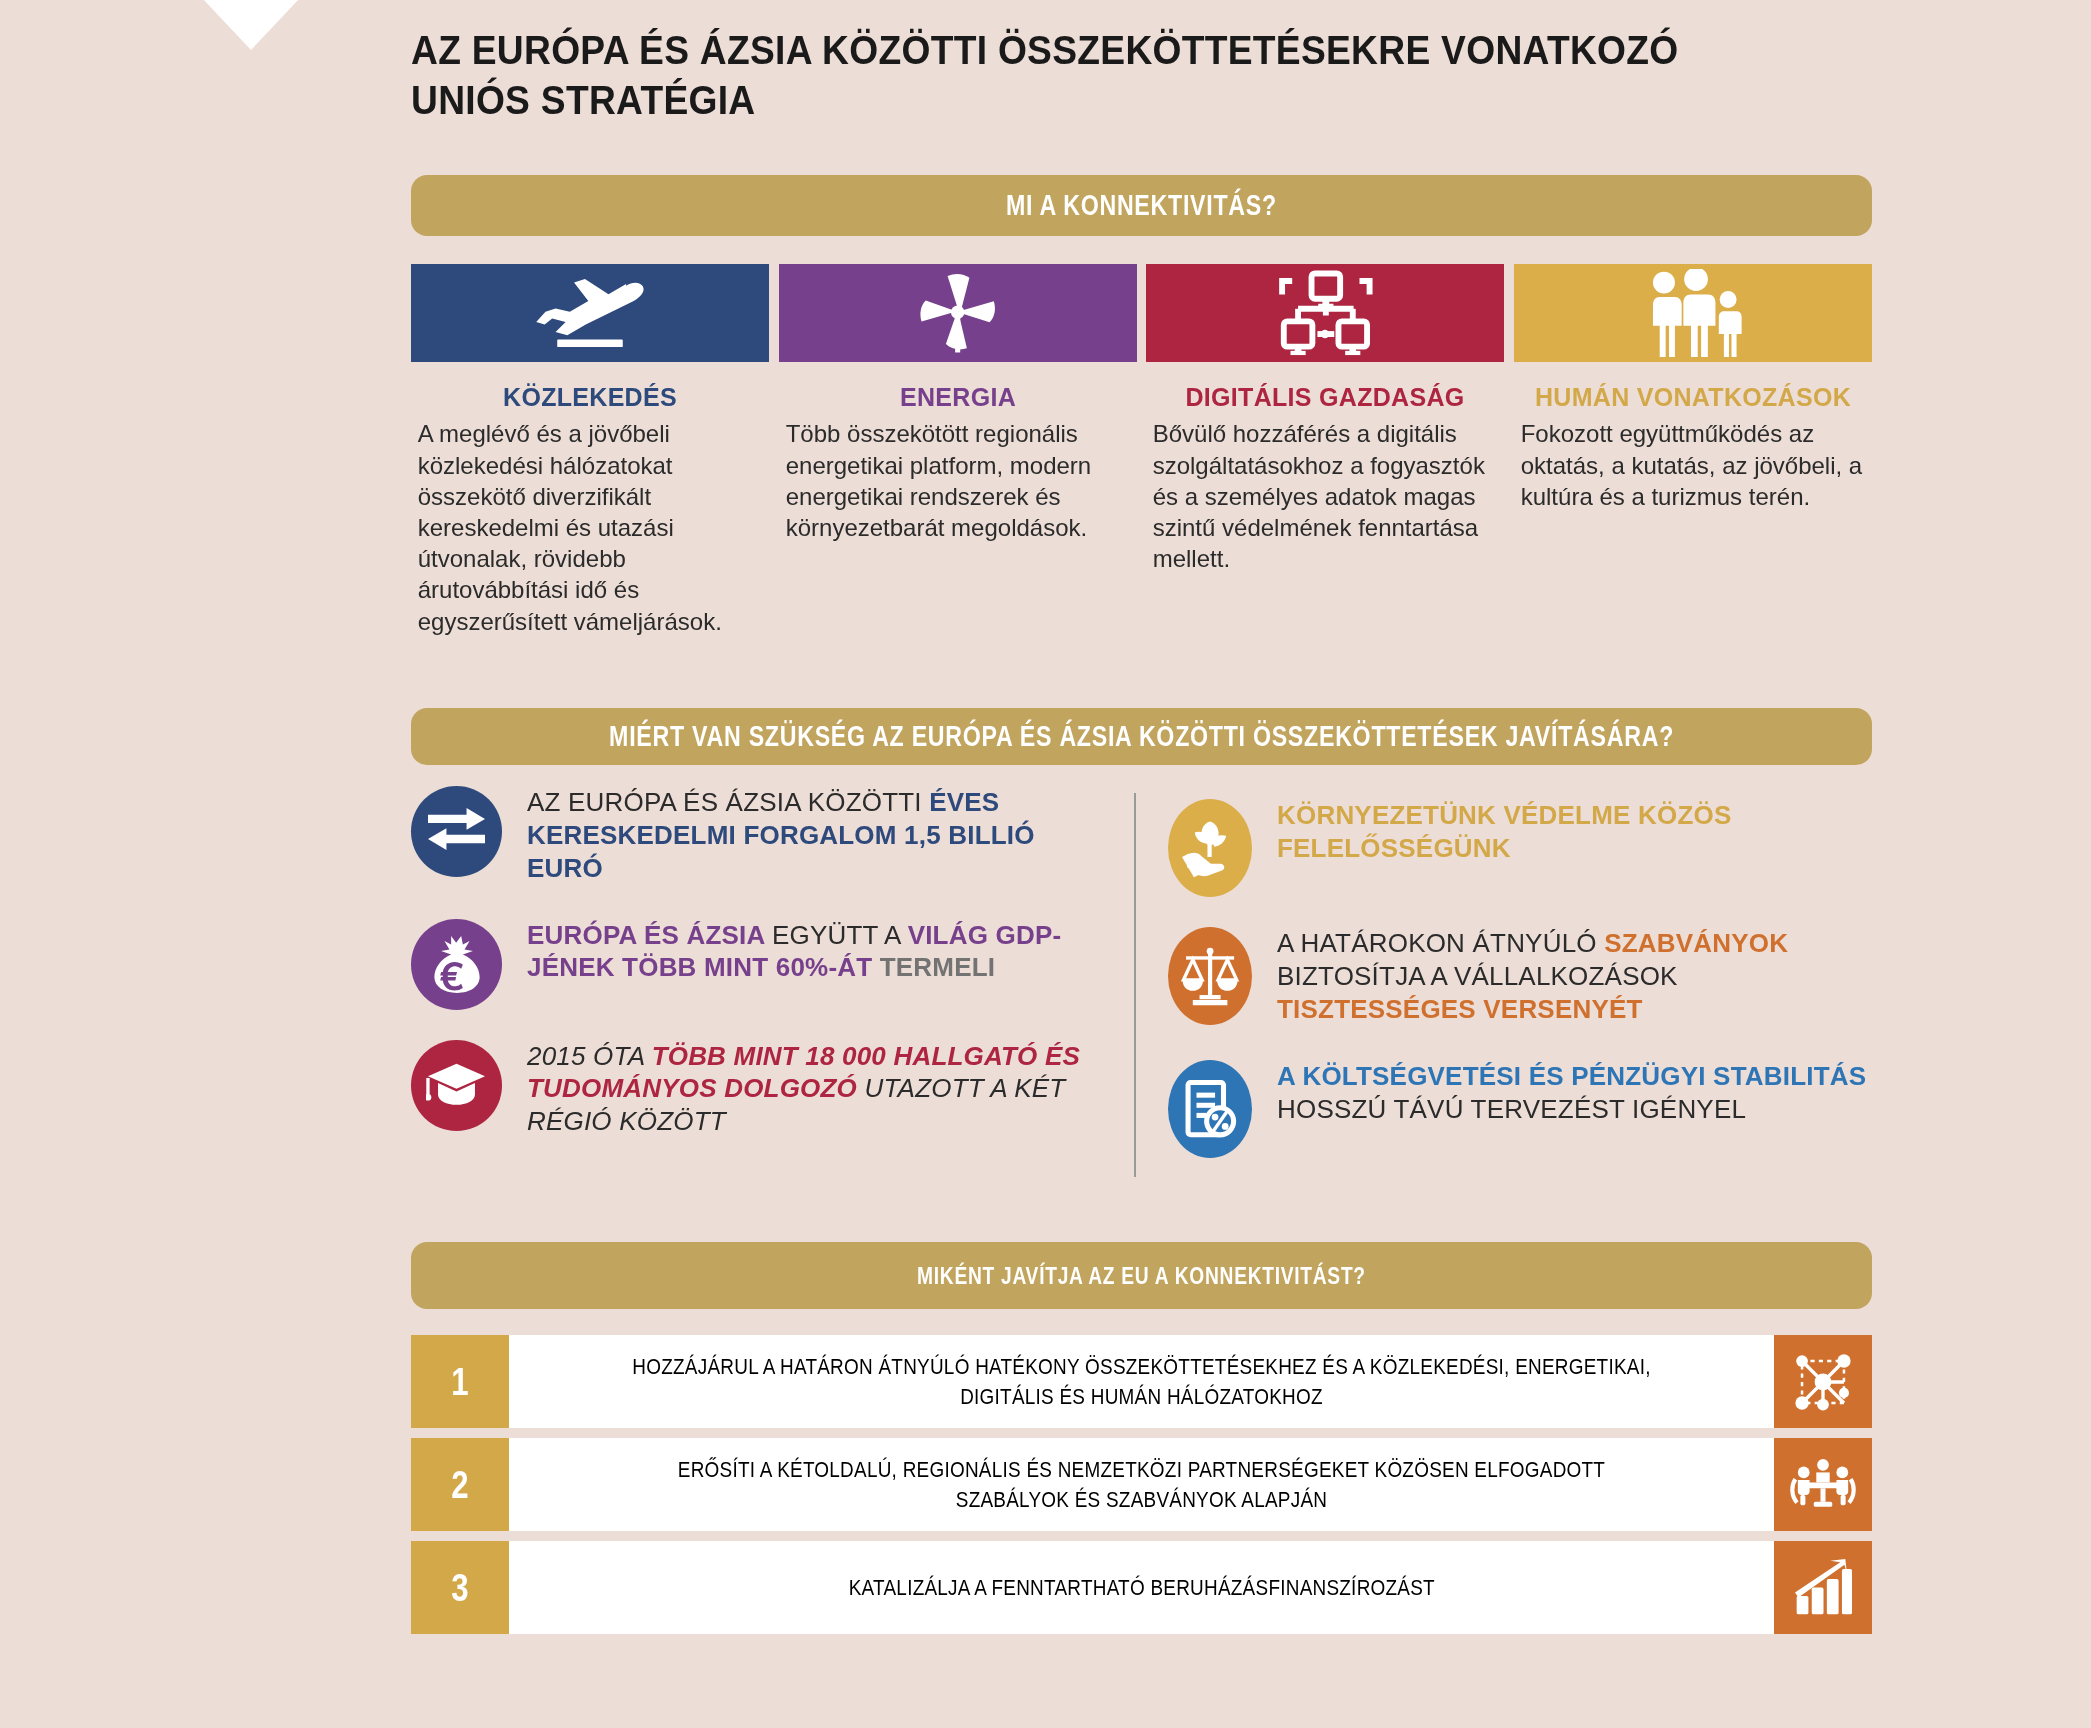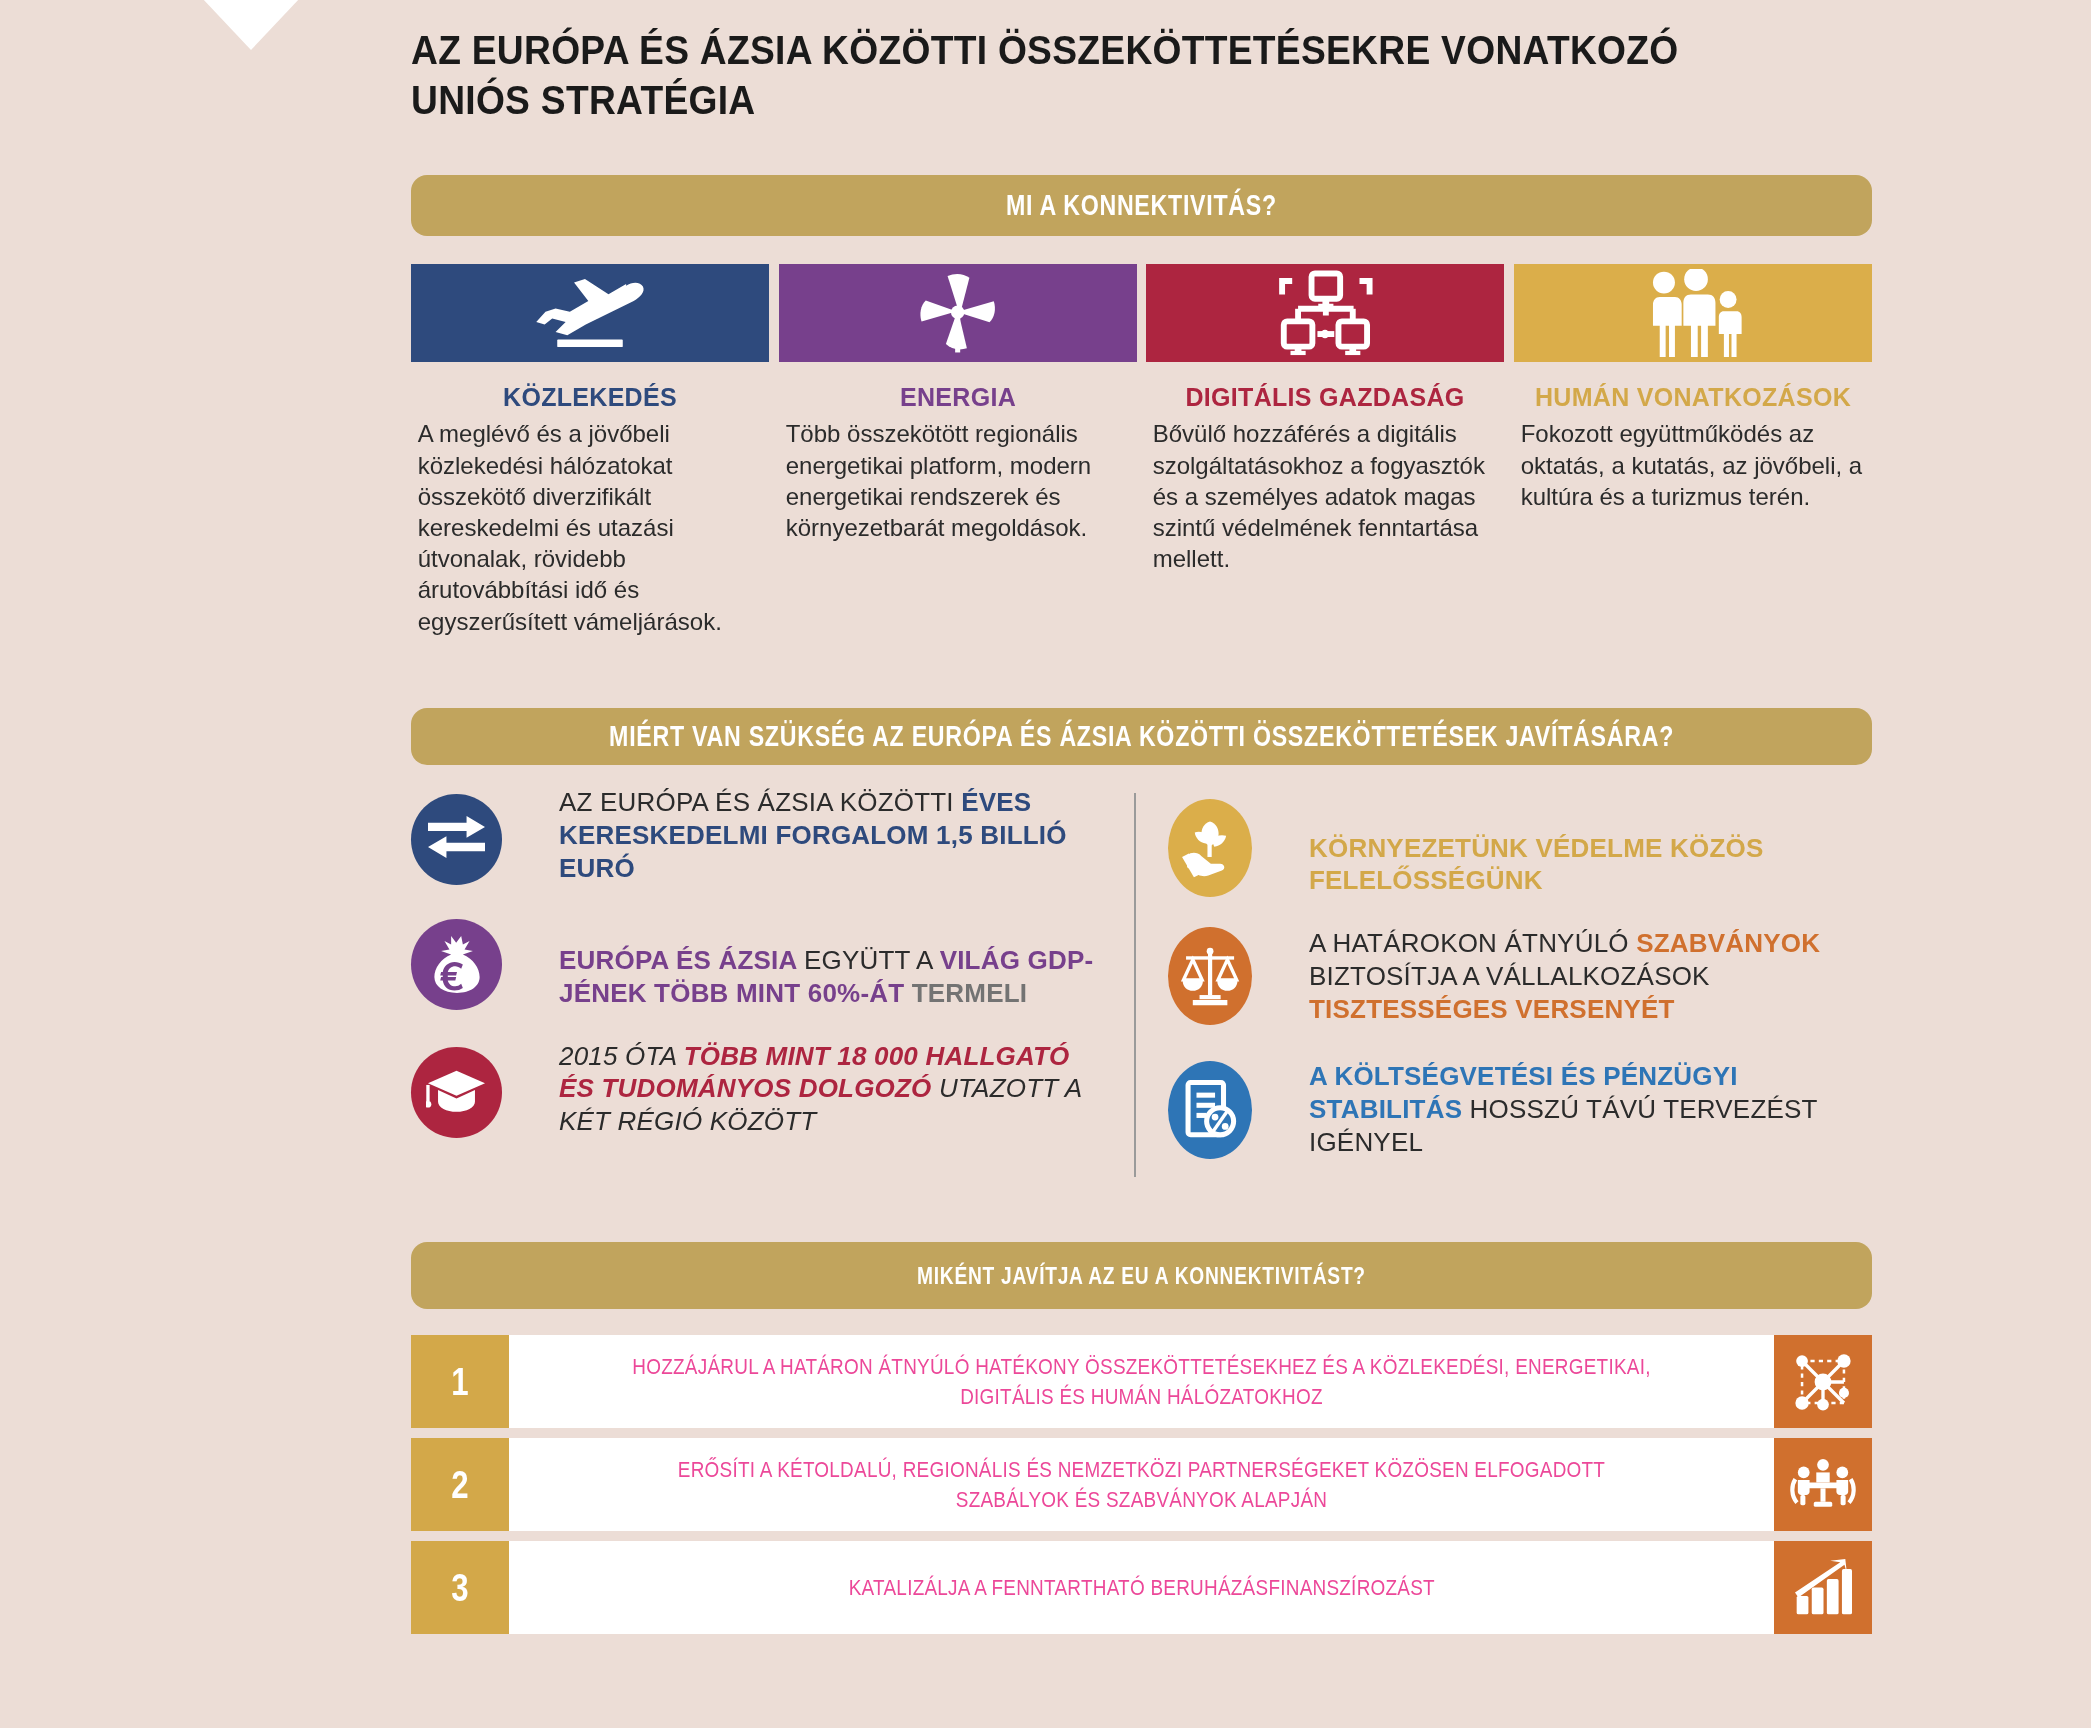--- a/index.html
+++ b/index.html
@@ -102,21 +102,21 @@
   .why-divider {
     position: absolute;
     left: 723px; top: 10px;
     width: 1.7px; height: 384px;
     background: #9A9A9A;
   }
   .why-col { position: absolute; top: 0; }
   #why-col-left  { left: 0px;   width: 692px; }
   #why-col-right { left: 757px; width: 703px; }
 
-  .why-item { position: relative; display: flex; align-items: flex-end; gap: 32px; }
+  .why-item { position: relative; display: flex; align-items: flex-start; }
   .why-badge {
     flex: 0 0 auto;
     width: 91px; height: 91px;
     border-radius: 50%;
     display: flex; align-items: center; justify-content: center;
   }
   .why-badge.oval { width: 84px; height: 98px; border-radius: 50%; }
   .why-text {
     flex: 1 1 auto;
     padding-left: 25px;
@@ -153,21 +153,21 @@
   }
   .how-num span { display:block; transform: scaleX(0.80); }
   .how-text {
     flex: 1 1 auto;
     background: #FFFFFF;
     display: flex; align-items: center; justify-content: center;
     text-align: center;
     padding: 17px 39px;
     font-size: 22px;
     line-height: 1.36;
-    color: #ec4899;
+    color: #000000;
     letter-spacing: 0.3px;
   }
   .how-text span { display:block; transform: scaleX(0.86); }
   .how-icon {
     flex: 0 0 auto;
     width: 98px;
     background: #D0702E;
     display: flex; align-items: center; justify-content: center;
   }
 

